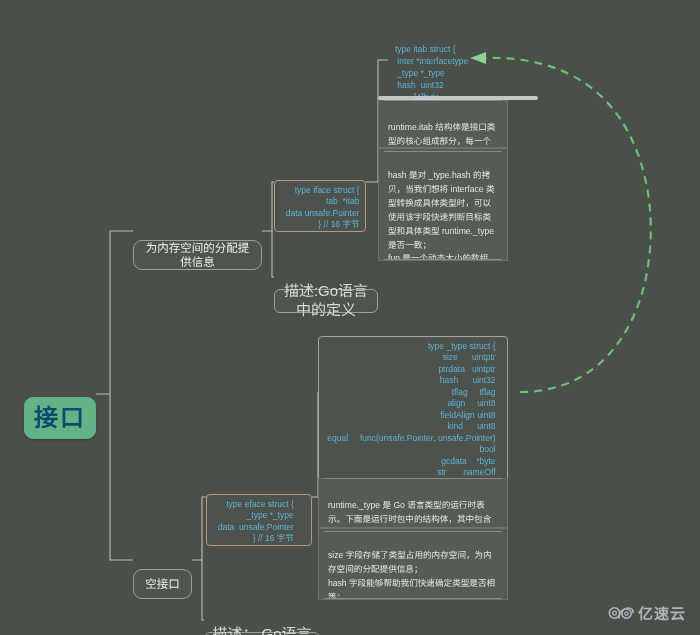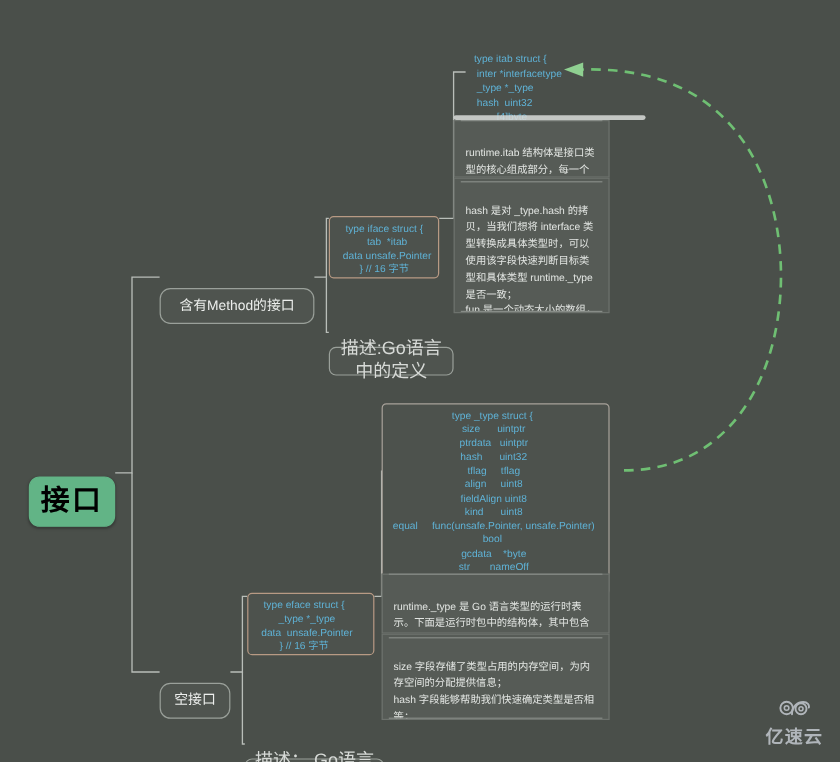--- a/index.html
+++ b/index.html
@@ -28,21 +28,21 @@
     color:#e8eae8;
     display:flex;align-items:center;justify-content:center;
     text-align:center;
     line-height:1.25;
     margin-top:24px;
   }
   .node-root{
     background:#62b486;
     border:1px solid #62b486;
     border-radius:9px;
-    color:#000000;
+    color:#0c4a6e;
     font-size:24px;
     font-weight:bold;
     letter-spacing:2px;
     box-shadow:0 1px 2px rgba(0,0,0,.25);
   }
   .node-branch{
     font-size:11.5px;
     color:#eceeec;
     padding:0 8px;
     border-radius:9px;
@@ -53,21 +53,21 @@
     padding:0 7px;
     border-radius:6px;
   }
   .node-code{
     border:1px solid #b89a84;
     background:#4d524d;
     color:#5fb2d6;
     font-family:"Liberation Sans","DejaVu Sans",sans-serif;
     font-size:8.5px;
     line-height:1.35;
-    text-align:center;
+    text-align:right;
     justify-content:flex-start;
     align-items:flex-start;
     padding:4px 6px;
     white-space:pre;
     border-radius:4px;
   }
   .node-code-plain{
     border:1px solid #9aa09a;
     background:#4d524d;
     color:#5fb2d6;
@@ -100,21 +100,20 @@
   }
   .watermark{
     position:absolute;
     right:14px;bottom:12px;
     display:flex;align-items:center;gap:4px;
     color:#b9bec4;
     font-size:15px;
     letter-spacing:1px;
     opacity:.92;
     font-weight:bold;
-    flex-direction:column;
   }
   .watermark svg{display:block;}
   .scroll-h{
     position:absolute;
     left:378px;bottom:0px;height:4px;width:160px;
     background:#d9dcd9;border-radius:2px;opacity:.85;
   }
 </style>
 </head>
 <body>
@@ -138,21 +137,21 @@
 
     <path d="M520 392 C640 392 670 250 640 160 C612 76 545 56 484 58" fill="none" stroke="#6fbf73" stroke-width="2.2" stroke-dasharray="8 6" stroke-linecap="butt"></path>
     <path d="M470 58 L486 52 L486 64 Z" fill="#8fd091"></path>
   </svg>
 
   <div class="node node-root" style="left:24px;top:373px;width:72px;height:42px;">
     <span>接口</span>
   </div>
 
   <div class="node node-branch" style="left:133px;top:216px;width:129px;height:30px;">
-    <span>含有Method的接口</span>
+    <span>为内存空间的分配提供信息</span>
   </div>
 
   <div class="node node-branch" style="left:133px;top:545px;width:59px;height:30px;">
     <span>空接口</span>
   </div>
 
   <div class="node node-code" style="left:274px;top:156px;width:92px;height:52px;">
     <span>type iface struct {
   tab  *itab
   data unsafe.Pointer

